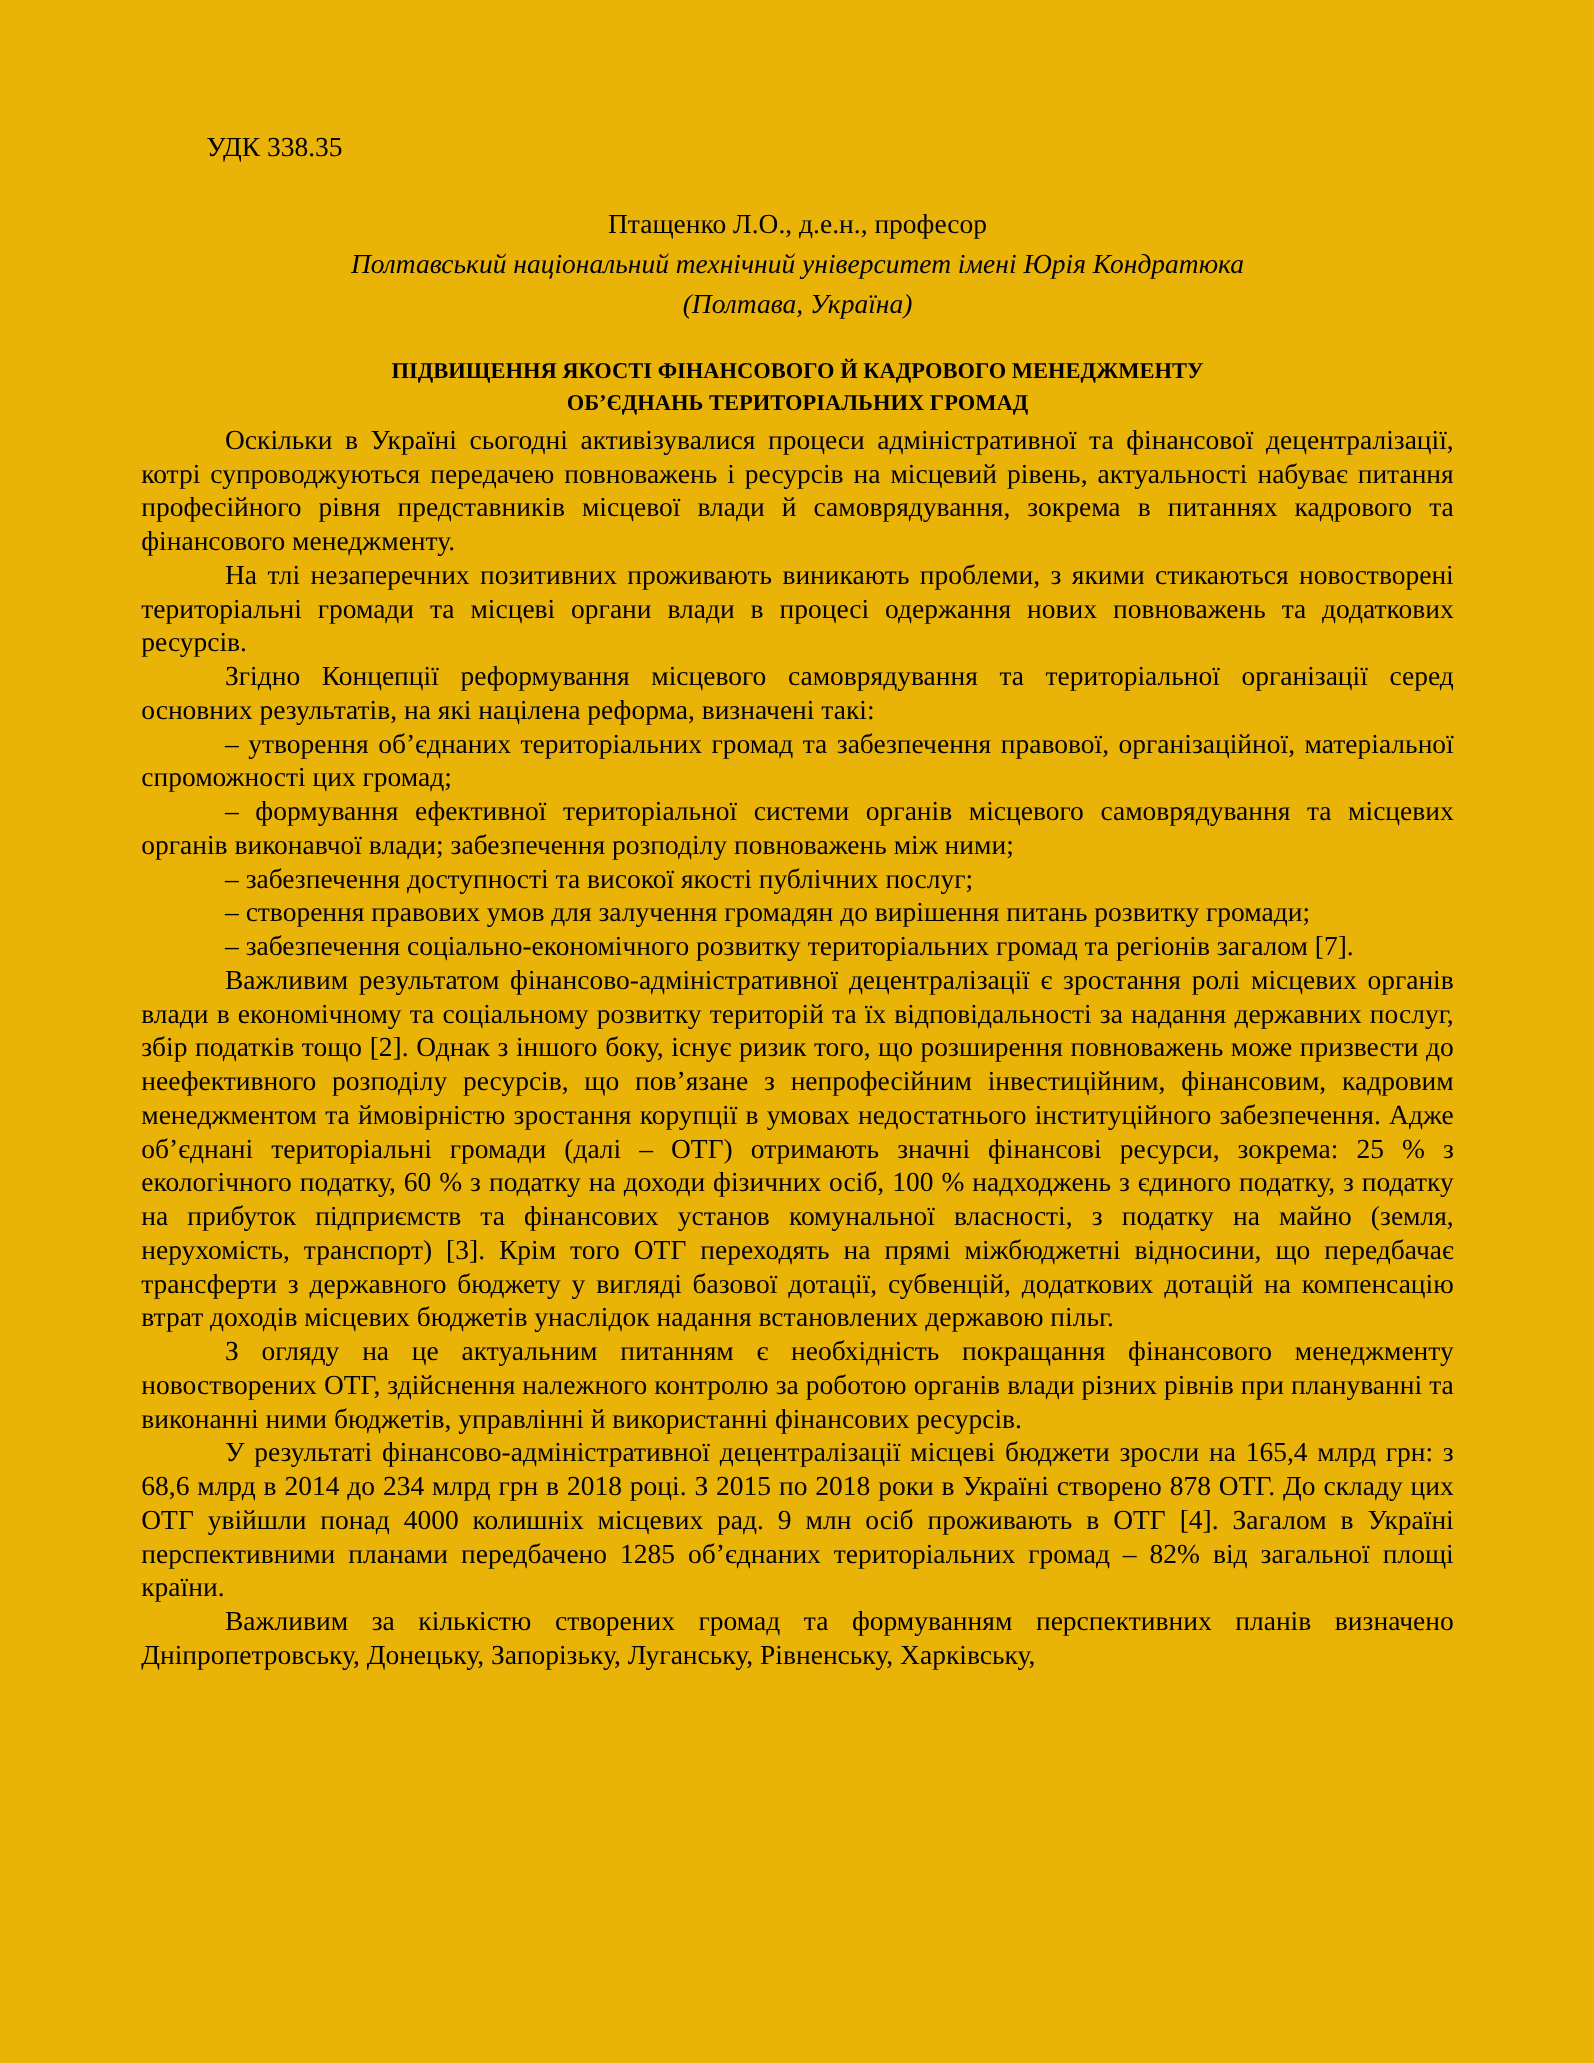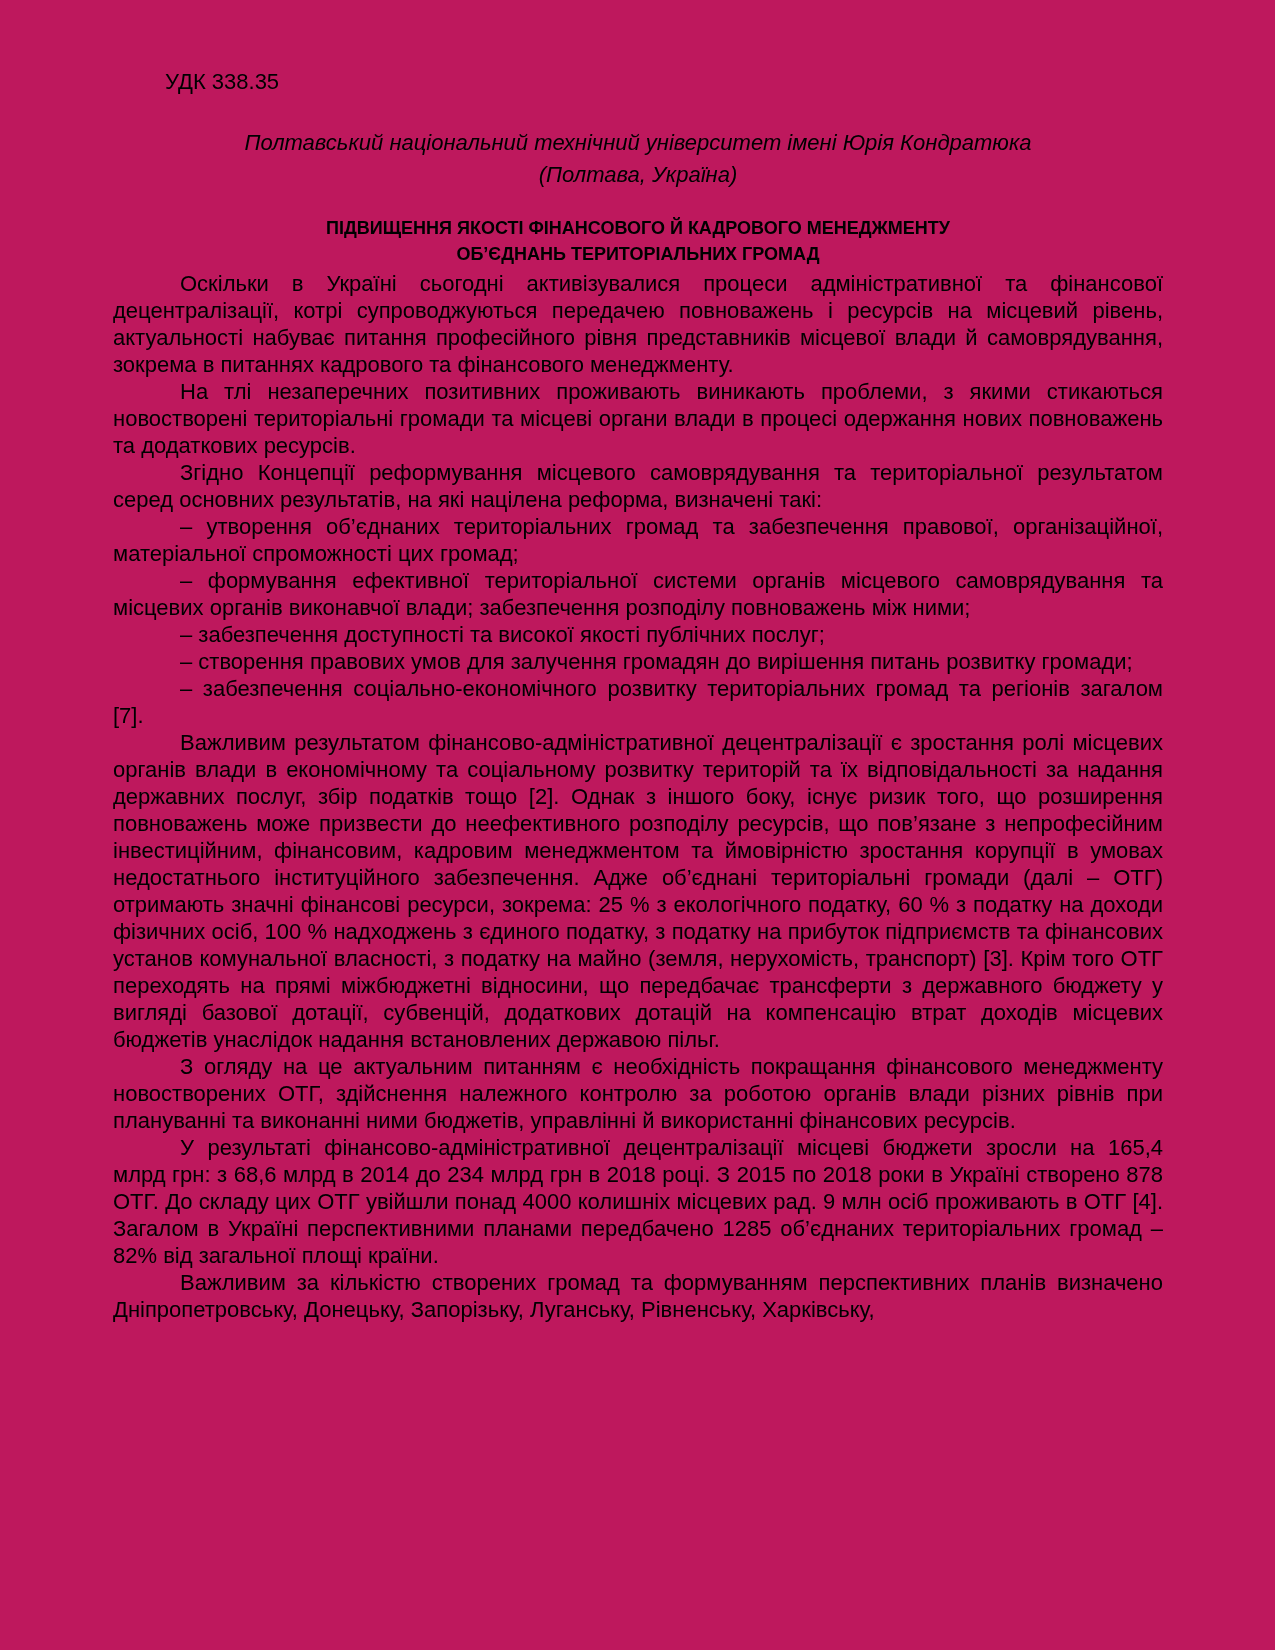--- a/index.html
+++ b/index.html
@@ -2,25 +2,25 @@
 <html><head>
 <meta charset="utf-8">
 <style>
   * { margin: 0; padding: 0; box-sizing: border-box; }
   html, body { background: #ffffff; }
   .page {
     position: relative;
     width: 1275px;
     height: 1650px;
     margin: 0 auto;
-    background: #be185d;
+    background: #eab308;
     color: #000000;
-    font-family: Liberation Sans, sans-serif;
+    font-family: Liberation Serif, serif;
     font-size: 22px;
-    padding: 68px 112px 0 113px;
+    padding: 104px 112px 0 113px;
     overflow: hidden;
   }
   .udc {
     text-indent: 52px;
     line-height: 27px;
     margin-bottom: 32px;
   }
   .byline {
     text-align: center;
     line-height: 32px;
@@ -44,34 +44,35 @@
   }
 </style>
 </head>
 <body>
 
 <div class="page">
 
   <div class="udc">УДК 338.35</div>
 
   <div class="byline">
+    <div class="author-name">Птащенко Л.О., д.е.н., професор</div>
     <div class="affil">Полтавський національний технічний університет імені Юрія Кондратюка</div>
     <div class="affil">(Полтава, Україна)</div>
   </div>
 
   <h1 class="paper-title">
     <span>ПІДВИЩЕННЯ ЯКОСТІ ФІНАНСОВОГО Й КАДРОВОГО МЕНЕДЖМЕНТУ</span>
     <span>ОБ’ЄДНАНЬ ТЕРИТОРІАЛЬНИХ ГРОМАД</span>
   </h1>
 
   <p class="par">Оскільки в Україні сьогодні активізувалися процеси адміністративної та фінансової децентралізації, котрі супроводжуються передачею повноважень і ресурсів на місцевий рівень, актуальності набуває питання професійного рівня представників місцевої влади й самоврядування, зокрема в питаннях кадрового та фінансового менеджменту.</p>
 
   <p class="par">На тлі незаперечних позитивних проживають виникають проблеми, з якими стикаються новостворені територіальні громади та місцеві органи влади в процесі одержання нових повноважень та додаткових ресурсів.</p>
 
-  <p class="par">Згідно Концепції реформування місцевого самоврядування та територіальної результатом серед основних результатів, на які націлена реформа, визначені такі:</p>
+  <p class="par">Згідно Концепції реформування місцевого самоврядування та територіальної організації серед основних результатів, на які націлена реформа, визначені такі:</p>
 
   <p class="par">– утворення об’єднаних територіальних громад та забезпечення правової, організаційної, матеріальної спроможності цих громад;</p>
 
   <p class="par">– формування ефективної територіальної системи органів місцевого самоврядування та місцевих органів виконавчої влади; забезпечення розподілу повноважень між ними;</p>
 
   <p class="par">– забезпечення доступності та високої якості публічних послуг;</p>
 
   <p class="par">– створення правових умов для залучення громадян до вирішення питань розвитку громади;</p>
 
   <p class="par">– забезпечення соціально-економічного розвитку територіальних громад та регіонів загалом [7].</p>

